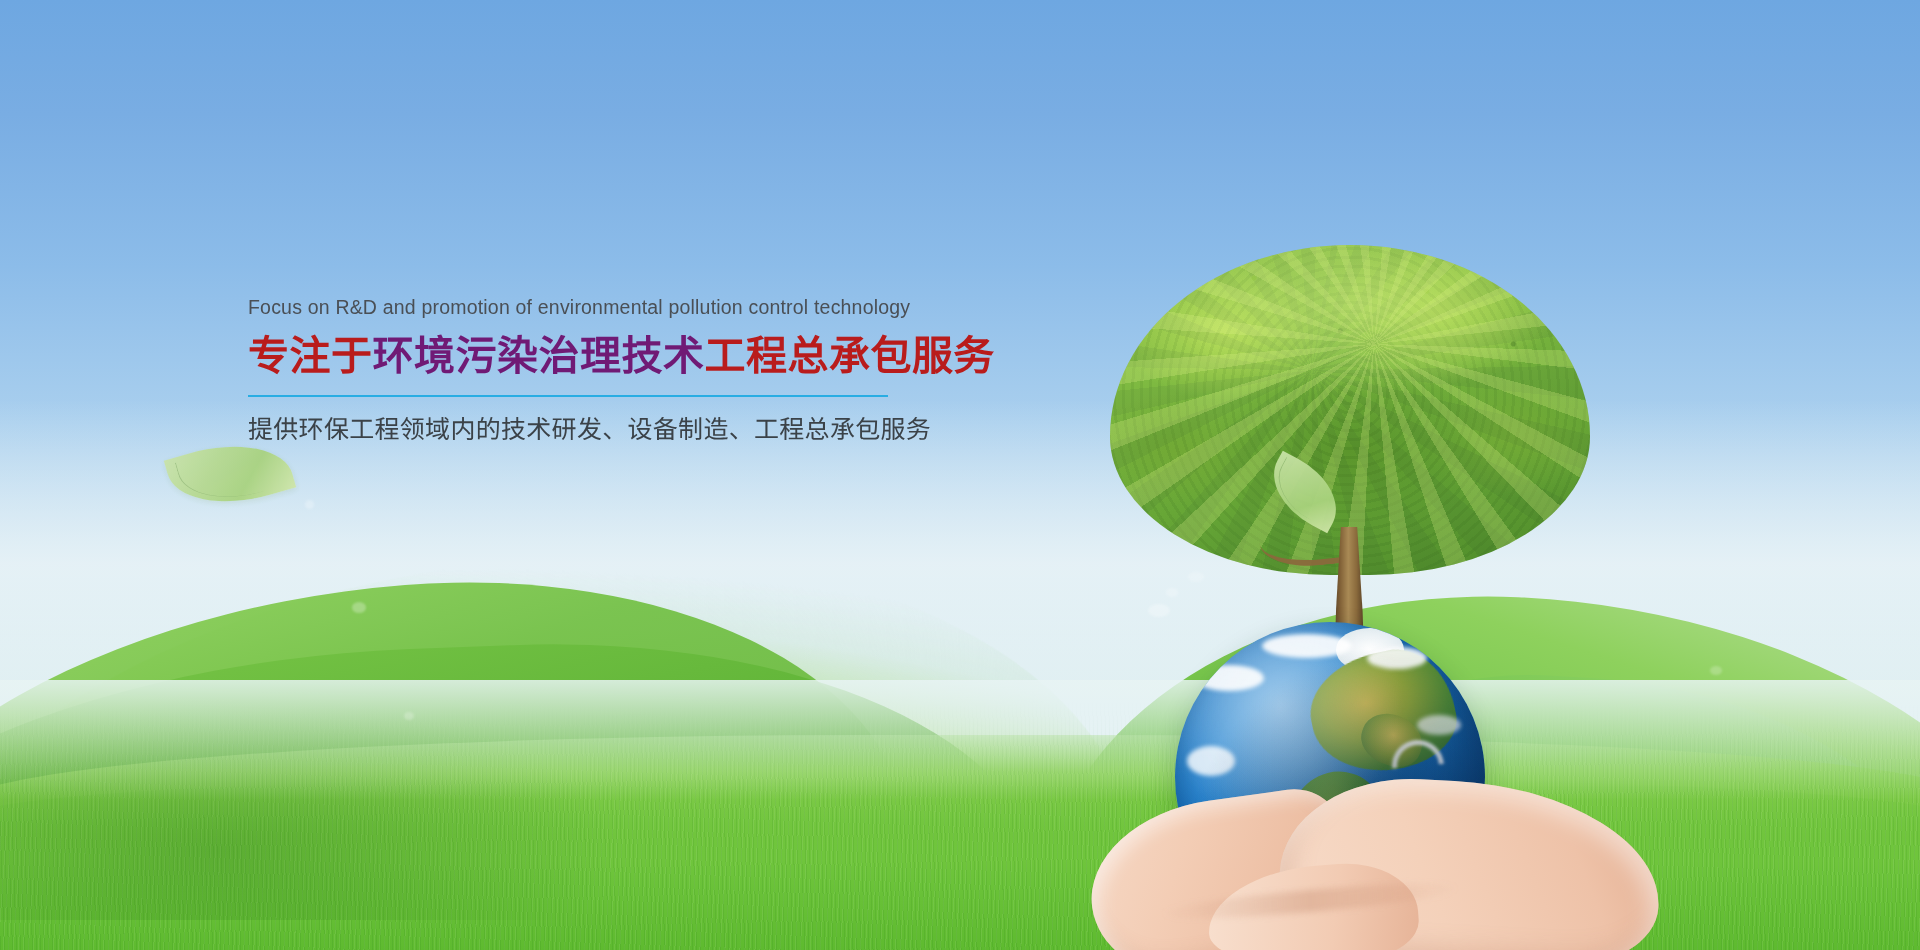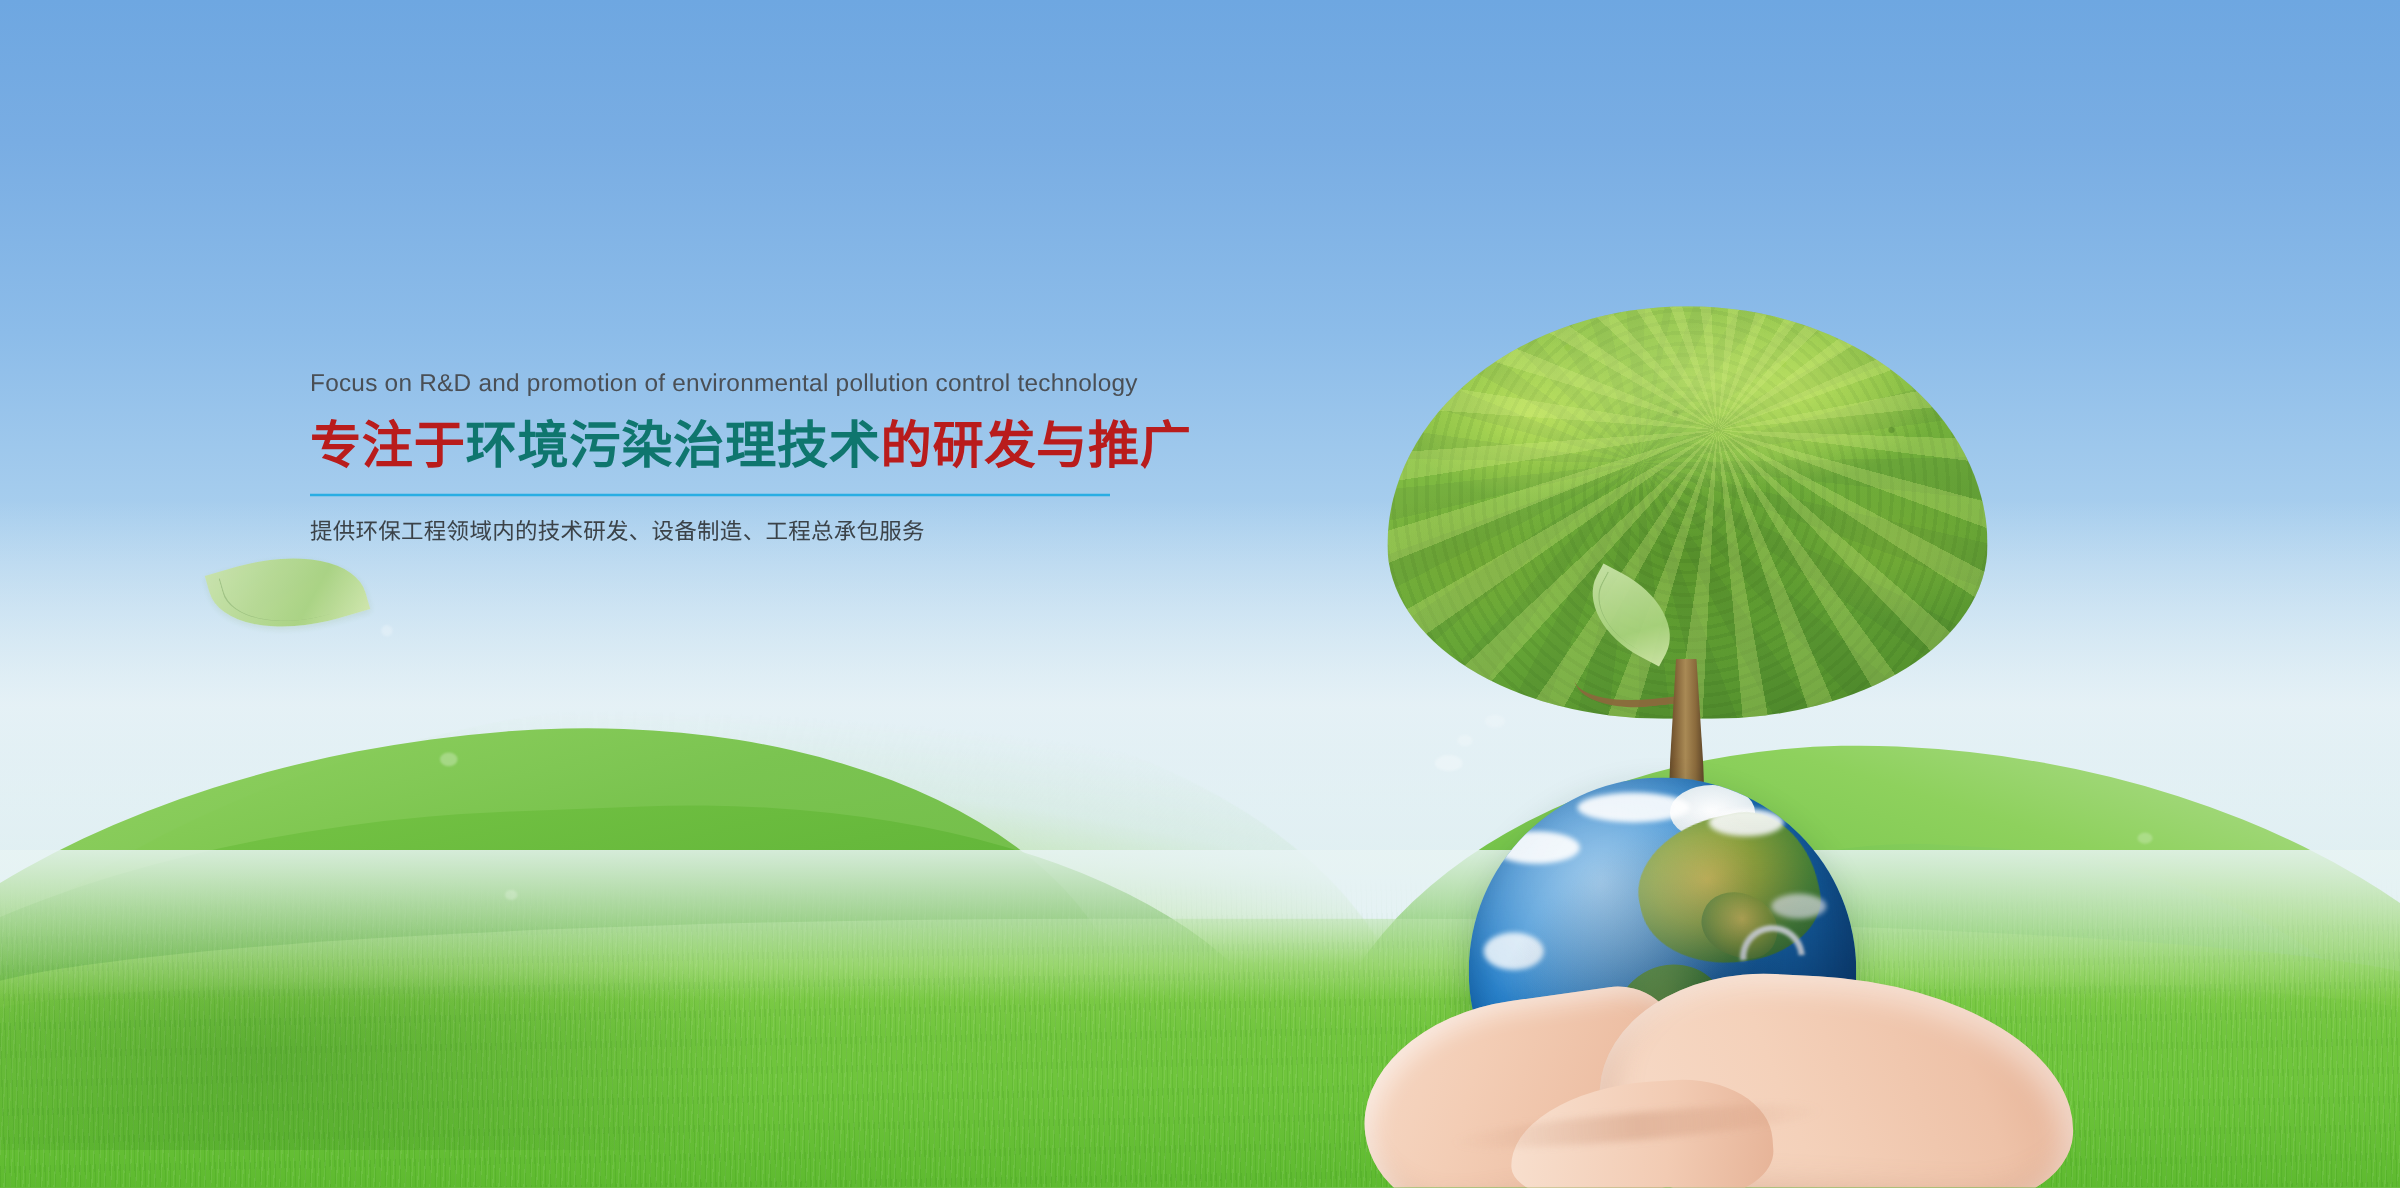--- a/index.html
+++ b/index.html
@@ -284,29 +284,29 @@
   .headline{
     margin-top:14px;
     font-size:41px;
     font-weight:700;
     letter-spacing:.012em;
     line-height:1.16;
     white-space:nowrap;
     font-family:"DejaVu Sans","Liberation Sans",sans-serif;
   }
   .headline .b{ color:#b91c1c; }
-  .headline .r{ color:#0f766e; }
+  .headline .r{ color:#701a75; }
   .rule{
     margin-top:14px;
     width:640px; height:2.5px;
     background:#29ade3;
   }
   .sub{
     margin-top:17px;
-    font-size:18px;
+    font-size:25px;
     color:#3b4248;
     letter-spacing:.012em;
     white-space:nowrap;
     line-height:1.3;
     font-family:"DejaVu Sans","Liberation Sans",sans-serif;
   }
 </style>
 </head>
 <body>
 
@@ -376,18 +376,18 @@
     <div class="blade"></div>
     <div class="vein"></div>
   </div>
   <div class="leaf leaf-right">
     <div class="blade"></div>
     <div class="vein"></div>
   </div>
 
   <div class="copy">
     <div class="eyebrow">Focus on R&amp;D and promotion of environmental pollution control technology</div>
-    <div class="headline"><span class="b">专注于</span><span class="r">环境污染治理技术</span><span class="b">的研发与推广</span></div>
+    <div class="headline"><span class="b">专注于</span><span class="r">环境污染治理技术</span><span class="b">工程总承包服务</span></div>
     <div class="rule"></div>
     <div class="sub">提供环保工程领域内的技术研发、设备制造、工程总承包服务</div>
   </div>
 
 </div>
 
 </body></html>

